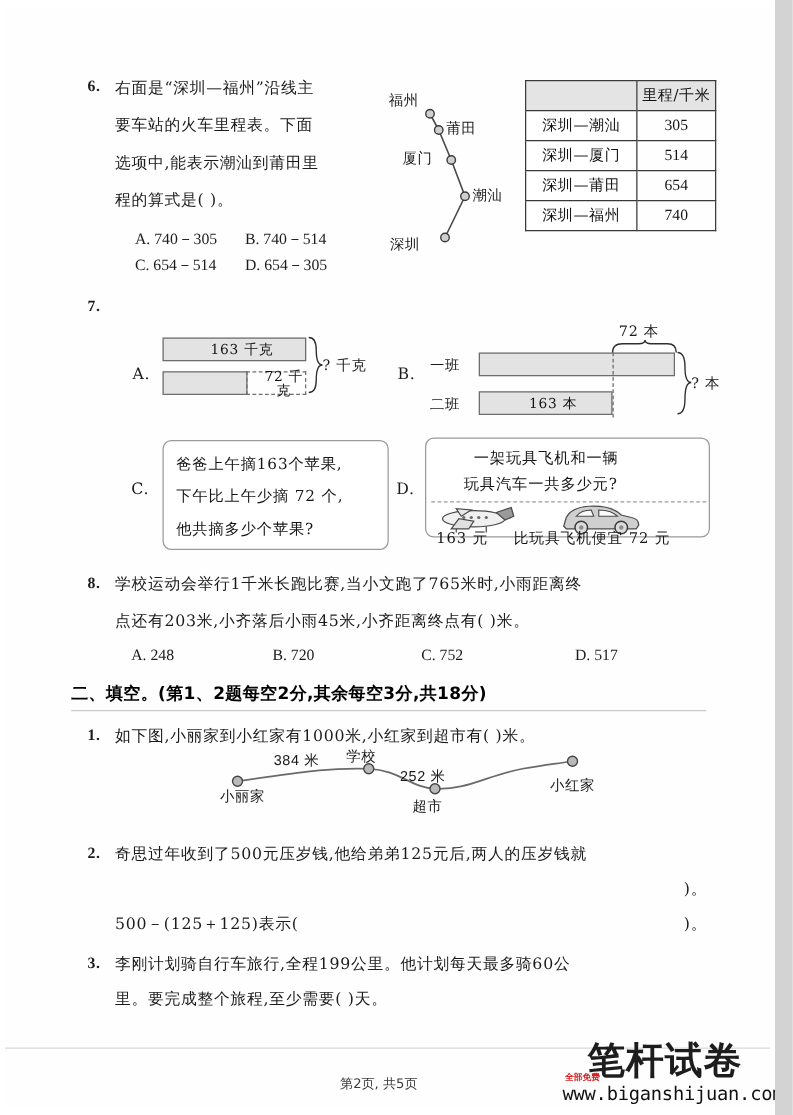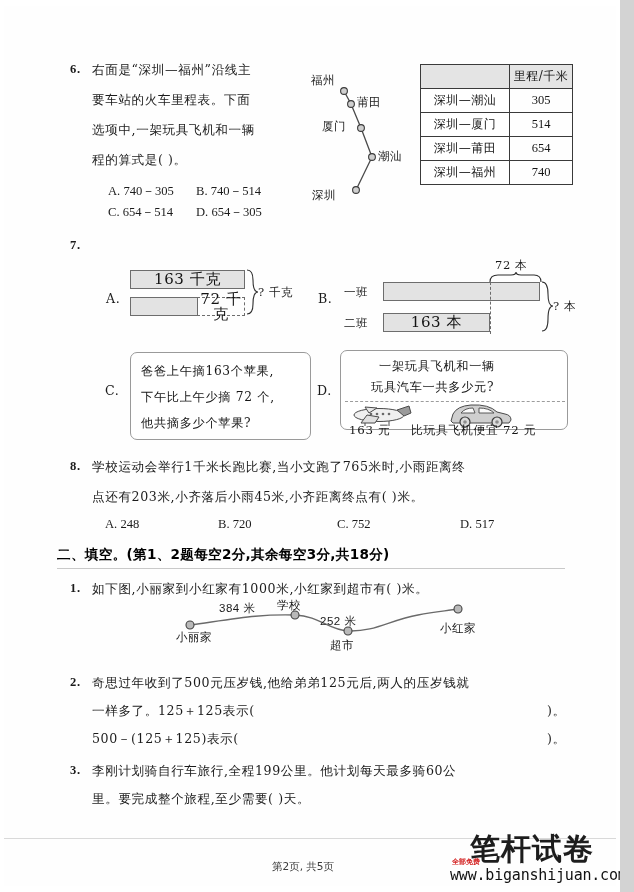--- a/index.html
+++ b/index.html
@@ -69,27 +69,27 @@
   .mtable td.val{width:62px;font-family:"Liberation Serif",serif;font-size:12.5px;letter-spacing:0;}
   .mtable td.hdlab{width:88px;background:#e4e4e4;}
   .mtable td.hdval{width:62px;background:#e4e4e4;}
 
   
   .bar{
     position:absolute;
     background:#e3e3e3;
     border:1px solid #6d6d6d;
     box-sizing:border-box;
-    font-size:15px;
+    font-size:11px;
     color:#131313;
     text-align:center;
     line-height:1;
     letter-spacing:.6px;
     font-family:"DejaVu Serif",serif;
-    display:flex;align-items:center;justify-content:center;
+    display:flex;align-items:center;justify-content:center;padding-left:12px;
   }
   .bar.dash{border:1px dashed #6d6d6d;background:transparent;}
   .vdash{position:absolute;border-left:1px dashed #6b6b6b;}
 
   
   .obox{
     position:absolute;
     border:1px solid #9a9a9a;
     border-radius:7px;
     box-sizing:border-box;
@@ -141,21 +141,21 @@
 </style>
 </head>
 <body>
 
 <div class="page">
   <div class="paper"></div>
 
   <div class="q qnum" style="left:70px;top:62px;">6.</div>
   <div class="q" style="left:92px;top:62px;">右面是“深圳—福州”沿线主</div>
   <div class="q" style="left:92px;top:92px;">要车站的火车里程表。下面</div>
-  <div class="q" style="left:92px;top:122px;">选项中,一架玩具飞机和一辆</div>
+  <div class="q" style="left:92px;top:122px;">选项中,能表示潮汕到莆田里</div>
   <div class="q" style="left:92px;top:152px;">程的算式是(      )。</div>
   <div class="q num" style="left:108px;top:183px;">A. 740－305</div>
   <div class="q num" style="left:196px;top:183px;">B. 740－514</div>
   <div class="q num" style="left:108px;top:204px;">C. 654－514</div>
   <div class="q num" style="left:196px;top:204px;">D. 654－305</div>
 
   <svg style="position:absolute;left:300px;top:60px;" width="110" height="155">
     <polyline points="44,31 51,44 61,68 72,97 56,130" fill="none" stroke="#4a4a4a" stroke-width="1.3"></polyline>
     <circle cx="44" cy="31" r="3.4" fill="#cfcfcf" stroke="#3a3a3a" stroke-width="1.1"></circle>
     <circle cx="51" cy="44" r="3.4" fill="#cfcfcf" stroke="#3a3a3a" stroke-width="1.1"></circle>
@@ -282,21 +282,20 @@
   </svg>
   <div class="maplabel" style="left:176px;top:630px;">小丽家</div>
   <div class="maplabel" style="left:277px;top:598px;">学校</div>
   <div class="maplabel" style="left:330px;top:638px;">超市</div>
   <div class="maplabel" style="left:440px;top:621px;">小红家</div>
   <div class="maplabel" style="left:219px;top:601px;">384 米</div>
   <div class="maplabel" style="left:320px;top:614px;">252 米</div>
 
   <div class="q qnum" style="left:70px;top:675px;">2.</div>
   <div class="q" style="left:92px;top:675px;">奇思过年收到了500元压岁钱,他给弟弟125元后,两人的压岁钱就</div>
-  <div class="q" style="left:92px;top:703px;">一样多了。125＋125表示(</div>
   <div class="q" style="left:547px;top:703px;">)。</div>
   <div class="q" style="left:92px;top:731px;">500－(125＋125)表示(</div>
   <div class="q" style="left:547px;top:731px;">)。</div>
 
   <div class="q qnum" style="left:70px;top:763px;">3.</div>
   <div class="q" style="left:92px;top:763px;">李刚计划骑自行车旅行,全程199公里。他计划每天最多骑60公</div>
   <div class="q" style="left:92px;top:791px;">里。要完成整个旅程,至少需要(      )天。</div>
 
   <div class="footline"></div>
   <div class="pagenum">第2页, 共5页</div>

